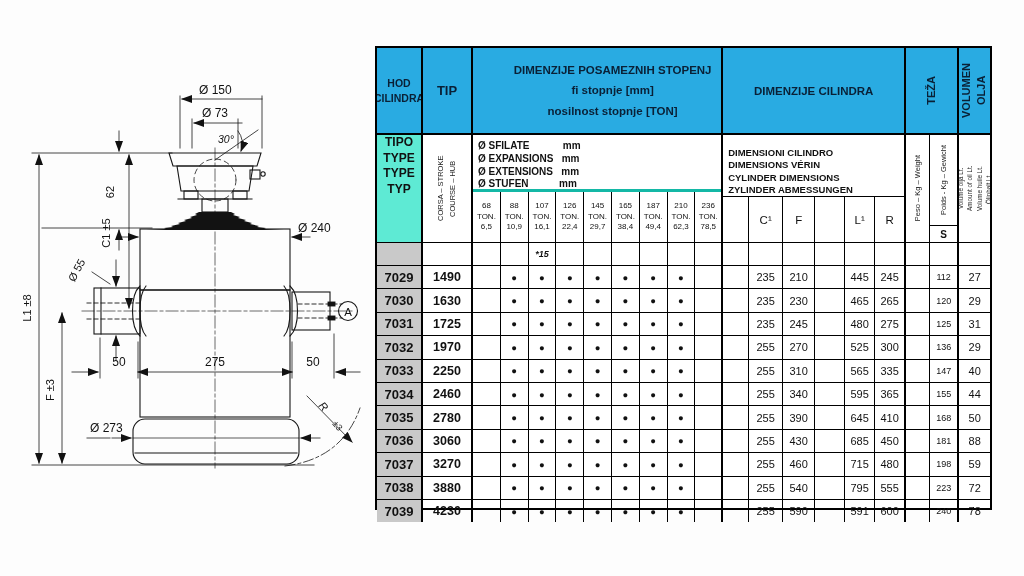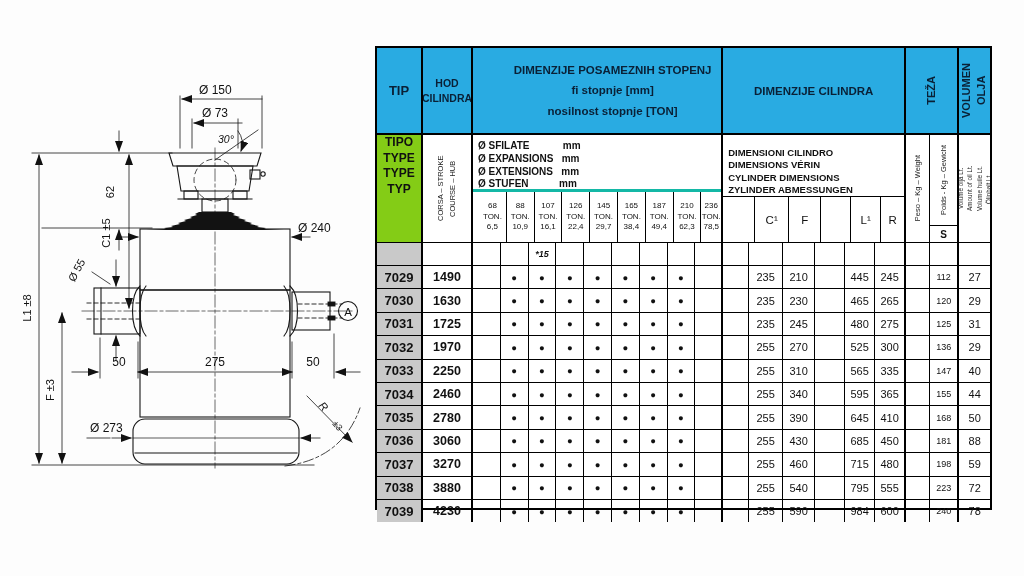--- a/index.html
+++ b/index.html
@@ -19,33 +19,33 @@
   
   .h1{height:85px;border-bottom:2px solid #000;background:#29abe2;}
   .h1 .c{font-weight:bold;color:#0a2036;}
   .t-tip{font-size:13px;}
   .t-hod{font-size:10.5px;line-height:1.35;white-space:pre-line;}
   .t-stop{font-size:11.5px;line-height:1.75;white-space:pre-line;}
   .t-cil{font-size:11.5px;}
   
   .h2{height:107px;border-bottom:1px solid #000;}
   .h2 .c{align-items:stretch;}
-  .gray{background:#84cc16;}
+  .gray{background:#5eead4;}
   .tipo{display:flex;align-items:center;justify-content:center;font-weight:bold;font-size:12px;
         line-height:1.3;white-space:pre-line;text-align:center;}
   .vwrap{display:flex;align-items:center;justify-content:center;}
   .vtext{writing-mode:vertical-rl;transform:rotate(180deg);white-space:pre-line;text-align:center;}
   .corsa{font-size:7.5px;line-height:1.6;color:#222;}
   .vol-head{font-weight:bold;font-size:11px;line-height:1.4;color:#0a2036;}
   .volnote{font-size:6.3px;line-height:1.5;color:#222;}
   .pesotxt{font-size:7.5px;color:#222;}
   .blockcol{display:flex;flex-direction:column;padding:0;}
   .sf-text{height:57px;border-bottom:3px solid #14b8a6;box-sizing:border-box;padding:5px 0 0 5px;
            font-weight:bold;font-size:10px;line-height:1.28;white-space:pre;text-align:left;}
-  .subrow{flex:1;display:grid;padding-left:6px;}
+  .subrow{flex:1;display:grid;}
   .toncols{grid-template-columns:27.8px 27.8px 27.8px 27.8px 27.8px 27.8px 27.8px 27.8px auto;}
   .toncell{border-right:1px solid #000;box-sizing:border-box;font-size:8px;line-height:1.3;
            white-space:pre-line;display:flex;align-items:center;justify-content:center;text-align:center;}
   .toncols .toncell:last-child{border-right:none;}
   .cil-text{height:62px;border-bottom:1px solid #000;box-sizing:border-box;padding:12px 0 0 5px;
             font-weight:bold;font-size:9.5px;line-height:1.3;white-space:pre-line;text-align:left;}
   .dimcols{grid-template-columns:26px 34px 32px 30px 30px auto;}
   .dimcell{border-right:1px solid #000;box-sizing:border-box;font-size:11.5px;display:flex;
            align-items:center;justify-content:center;}
   .dimcols .dimcell:last-child{border-right:none;}
@@ -181,23 +181,23 @@
   </g>
   <g>
     <circle cx="346" cy="311" r="9.5" fill="none" stroke="#161616" stroke-width="1.1"></circle>
     <text x="346" y="315.5" font-size="11.5" text-anchor="middle" fill="#111">A</text>
   </g>
 </svg>
 
 <div id="spec">
 
   <div class="grid h1">
-    <div class="c b2 t-tip">TIP</div>
     <div class="c b2 t-hod">HOD
 CILINDRA</div>
+    <div class="c b2 t-tip">TIP</div>
     <div class="c b2 t-stop" style="grid-column:span 9;padding-left:31px;">DIMENZIJE POSAMEZNIH STOPENJ
 fi stopnje [mm]
 nosilnost stopnje [TON]</div>
     <div class="c b2 t-cil" style="grid-column:span 6;">DIMENZIJE CILINDRA</div>
     <div class="c b2 vwrap" style="grid-column:span 2;">
           <span class="vtext vol-head">TEŽA</span>
         </div>
     <div class="c vwrap">
           <span class="vtext vol-head">VOLUMEN
 OLJA</span>
@@ -545,21 +545,21 @@
         <div class="c dt">●</div>
         <div class="c dt">●</div>
         <div class="c dt">●</div>
         <div class="c dt">●</div>
         <div class="c dt">●</div>
         <div class="c dt b2"></div>
         <div class="c"></div>
         <div class="c n">255</div>
         <div class="c n">590</div>
         <div class="c"></div>
-        <div class="c n">984</div>
+        <div class="c n">591</div>
         <div class="c n b2">600</div>
         <div class="c"></div>
         <div class="c s9 b2">240</div>
         <div class="c n">78</div>
       </div>
 
 </div>
 </div>
 
 </body></html>

